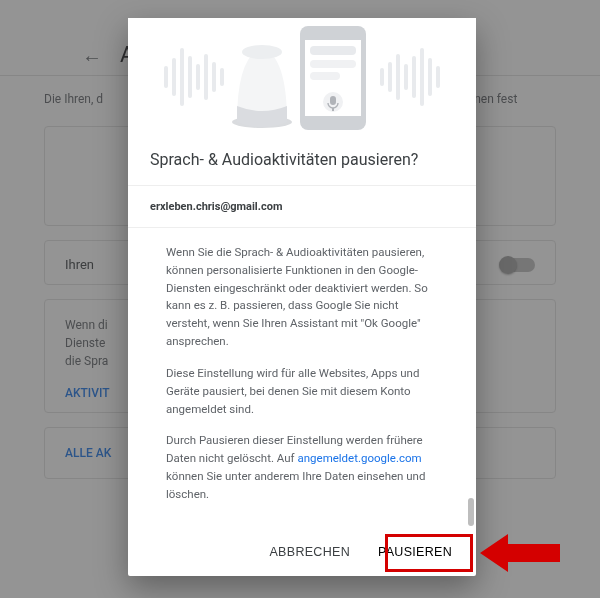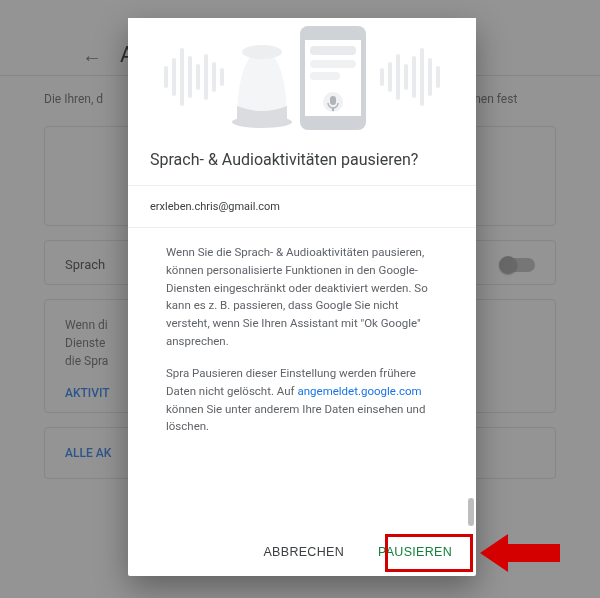--- a/index.html
+++ b/index.html
@@ -18,49 +18,49 @@
   .cardC{padding:16px 20px 10px;font-size:12px;color:#5f6368;line-height:1.5}
   .cardC .link{color:#1a73e8;font-weight:500;margin-top:14px;font-size:12px}
   .cardD{padding:18px 20px;font-size:12px;color:#1a73e8;font-weight:500}
   .overlay{position:absolute;inset:0;background:rgba(60,60,60,.55)}
   
   .modal{position:absolute;left:128px;top:18px;width:348px;height:558px;background:#fff;border-radius:2px;box-shadow:0 12px 32px rgba(0,0,0,.35);display:flex;flex-direction:column}
   .close{position:absolute;right:8px;top:6px;font-size:18px;color:#5f6368;cursor:pointer;padding:4px}
   .hero{height:118px;background:#fff;display:flex;align-items:center;justify-content:center;position:relative;overflow:hidden}
   .hero svg{display:block}
   .headline{padding:14px 22px 16px;font-size:16px;color:#3c4043;border-bottom:1px solid #eee}
-  .account{padding:14px 22px;font-size:11px;font-weight:400;color:#3c4043;border-bottom:1px solid #eee}
+  .account{padding:14px 22px;font-size:11px;font-weight:700;color:#3c4043;border-bottom:1px solid #eee}
   .scroll{flex:1;overflow:hidden;position:relative}
   .scroll-inner{padding:16px 38px 6px;font-size:11.5px;line-height:1.55;color:#5f6368}
   .scroll-inner p{margin-bottom:14px}
   .scroll-inner a{color:#1a73e8;text-decoration:none}
   .scroll-track{position:absolute;right:2px;top:0;bottom:0;width:6px}
   .scroll-thumb{position:absolute;right:0;bottom:0;width:6px;height:28px;background:#bdbdbd;border-radius:3px}
-  .actions{height:50px;display:flex;align-items:center;justify-content:flex-end;padding:0 10px;border-top:1px solid #fff;gap:6px}
+  .actions{height:50px;display:flex;align-items:center;justify-content:flex-end;padding:0 10px;border-top:1px solid #fff;}
   .btn{font-size:12.5px;font-weight:500;padding:10px 14px;color:#3c4043;cursor:pointer;background:none;border:none;letter-spacing:.3px}
-  .btn.primary{color:#15803d}
+  .btn.primary{color:#000000}
   .highlight-box{position:absolute;left:385px;top:534px;width:88px;height:38px;border:3px solid #d40000;pointer-events:none}
   .arrow{position:absolute;left:478px;top:528px;pointer-events:none}
 </style>
 </head>
 <body>
 
 <div class="page">
   <div class="topbar">
     <span class="back">←</span>
     <span class="title">Akt</span>
   </div>
   <div class="intro">
     <span>Die Ihren, d</span>
     <span style="visibility:hidden">——————————————————————————————</span>
     <span>iensten. Sie können fest</span>
   </div>
   <div class="card cardA"></div>
   <div class="card cardB">
-    <span>Sprach</span>
+    <span>Ihren</span>
     <span class="toggle"></span>
   </div>
   <div class="card cardC">
     <div style="white-space:pre-line">Wenn di
 Dienste
 die Spra</div>
     <div class="link">AKTIVIT</div>
   </div>
   <div class="card cardD">ALLE AK</div>
 </div>
@@ -114,22 +114,23 @@
       </g>
     </svg>
   </div>
 
   <div class="headline">Sprach- &amp; Audioaktivitäten pausieren?</div>
   <div class="account">erxleben.chris@gmail.com</div>
 
   <div class="scroll">
     <div class="scroll-inner">
       <p>Wenn Sie die Sprach- &amp; Audioaktivitäten pausieren, können personalisierte Funktionen in den Google-Diensten eingeschränkt oder deaktiviert werden. So kann es z. B. passieren, dass Google Sie nicht versteht, wenn Sie Ihren Assistant mit "Ok Google" ansprechen.</p>
+      <p>Diese Einstellung wird für alle Websites, Apps und Geräte pausiert, bei denen Sie mit diesem Konto angemeldet sind.</p>
       <p>
-        <span>Spra Pausieren dieser Einstellung werden frühere Daten nicht gelöscht. Auf </span><a>angemeldet.google.com</a><span> können Sie unter anderem Ihre Daten einsehen und löschen.</span>
+        <span>Durch Pausieren dieser Einstellung werden frühere Daten nicht gelöscht. Auf </span><a>angemeldet.google.com</a><span> können Sie unter anderem Ihre Daten einsehen und löschen.</span>
       </p>
 
     </div>
     <div class="scroll-track">
       <div class="scroll-thumb"></div>
     </div>
   </div>
 
   <div class="actions">
     <button class="btn">ABBRECHEN</button>

